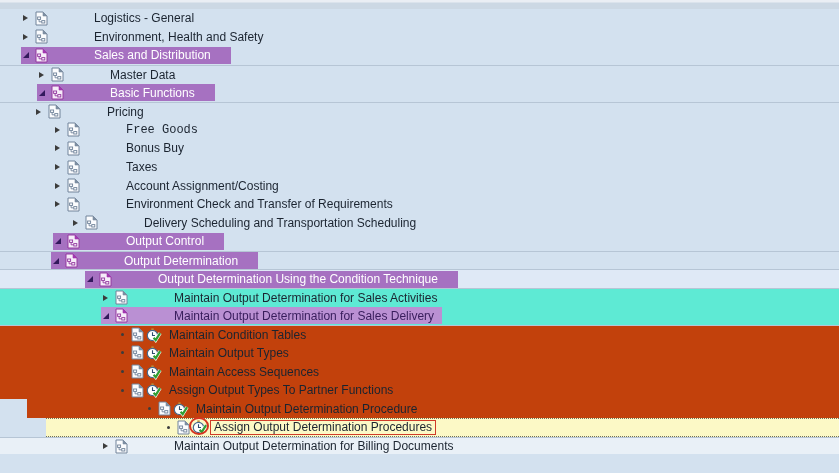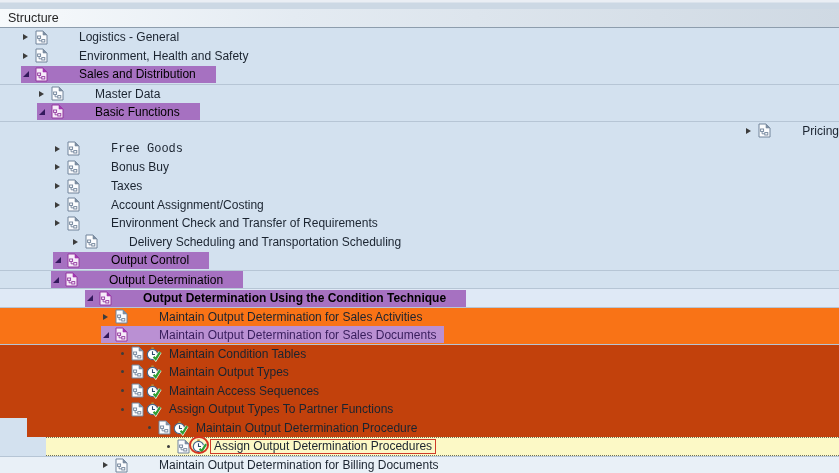--- a/index.html
+++ b/index.html
@@ -18,64 +18,61 @@
   }
   .header span{font-size:12.5px;color:#1f1f1f;}
   .tree{width:839px;height:445px;overflow:hidden;}
   .row{
     display:flex;align-items:center;height:18.6px;box-sizing:border-box;
     white-space:nowrap;
   }
   .sep{border-top:1px solid #b6c5d5;}
   .band-b1{background:#d3e1ef;}
   .band-b2{background:#dfe9f6;}
-  .band-b3{background:#f97316;}
+  .band-b3{background:#5eead4;}
   .band-b4{background:#c2410c;}
   .band-b5{background:#e9f0f7;}
   .band-yellow{
     background:#fcf9c6;
     border-top:1px dotted #70705a;border-bottom:1px dotted #70705a;margin-left:46px;
   }
   .bar{display:inline-flex;align-items:center;height:17px;padding-left:2px;flex:none;}
   .bar.hl-dark{background:#a671c1;padding-right:20px;}
   .bar.hl-light{background:#ba90d3;padding-right:8px;}
   .arrow-box{width:12px;display:inline-flex;align-items:center;flex:none;}
   .arrow.collapsed{
     width:0;height:0;border-left:5px solid #3c3c3c;
     border-top:3.5px solid transparent;border-bottom:3.5px solid transparent;
   }
   .arrow.expanded{
     width:0;height:0;border-bottom:6px solid #33195c;border-left:6px solid transparent;
   }
   .arrow.leaf{width:3px;height:3px;border-radius:50%;background:#3c3c3c;margin-left:2px;}
   .doc-icon{flex:none;display:block;}
-  .label{font-size:12px;color:#1b2430;margin-left:31px;}
-  .hl-dark .label{color:#000000;}
+  .label{font-size:12px;color:#1b2430;margin-left:46px;}
+  .hl-dark .label{color:#ffffff;}
   .hl-light .label{color:#381d5c;}
   .leafrow .label{margin-left:7px;}
   .exec-wrap{position:relative;flex:none;margin-left:2px;width:16px;height:16px;}
   .exec-wrap.circled::after{
     content:'';position:absolute;left:-3px;top:-2px;width:20px;height:18px;
     border:2px solid #d53320;border-radius:50%;box-sizing:border-box;pointer-events:none;
   }
   .red-box{
     border:1px solid #cf3b28;padding:0 3px;margin-left:2px;height:15px;
     display:inline-flex;align-items:center;box-sizing:border-box;
   }
   .red-box .label, .label.in-box{margin-left:0;}
   .selected .label-wrap{margin-left:2px;}
 </style>
 </head>
 <body>
 
 <div class="window">
   <div class="topstrip"></div>
-  <div class="header">
-    <span>Structure</span>
-  </div>
   <div class="tree">
       <div class="row band-b1" style="padding-left: 21px;">
         <span class="bar">
           <span class="arrow-box">
             <span class="arrow collapsed"></span>
           </span>
           <svg class="doc-icon" width="13" height="15" viewBox="0 0 13 15">
             <path d="M1 1 h7 l4 4 v9 h-11 z" fill="#fbfcfe" stroke="#70839a" stroke-width="1"></path>
             <path d="M8 1 v4 h4 z" fill="#7d8ea2" stroke="#7d8ea2" stroke-width="0.6"></path>
             <rect x="2.6" y="6" width="3" height="2.4" fill="none" stroke="#70839a" stroke-width="0.9"></rect>
@@ -138,21 +135,21 @@
           <svg class="doc-icon" width="13" height="15" viewBox="0 0 13 15">
             <path d="M1 1 h7 l4 4 v9 h-11 z" fill="#f6ecf9" stroke="#93389f" stroke-width="1"></path>
             <path d="M8 1 v4 h4 z" fill="#a238b0" stroke="#a238b0" stroke-width="0.6"></path>
             <rect x="2.6" y="6" width="3" height="2.4" fill="none" stroke="#93389f" stroke-width="0.9"></rect>
             <rect x="6.8" y="9.6" width="3" height="2.4" fill="none" stroke="#93389f" stroke-width="0.9"></rect>
             <path d="M4.1 8.4 v2.4 h2.7" fill="none" stroke="#93389f" stroke-width="0.9"></path>
           </svg>
           <span class="label">Basic Functions</span>
         </span>
       </div>
-      <div class="row band-b1 sep" style="padding-left: 80px; justify-content: flex-end;">
+      <div class="row band-b1 sep" style="padding-left: 34px;">
         <span class="bar">
           <span class="arrow-box">
             <span class="arrow collapsed"></span>
           </span>
           <svg class="doc-icon" width="13" height="15" viewBox="0 0 13 15">
             <path d="M1 1 h7 l4 4 v9 h-11 z" fill="#fbfcfe" stroke="#70839a" stroke-width="1"></path>
             <path d="M8 1 v4 h4 z" fill="#7d8ea2" stroke="#7d8ea2" stroke-width="0.6"></path>
             <rect x="2.6" y="6" width="3" height="2.4" fill="none" stroke="#70839a" stroke-width="0.9"></rect>
             <rect x="6.8" y="9.6" width="3" height="2.4" fill="none" stroke="#70839a" stroke-width="0.9"></rect>
             <path d="M4.1 8.4 v2.4 h2.7" fill="none" stroke="#70839a" stroke-width="0.9"></path>
@@ -273,21 +270,21 @@
           <svg class="doc-icon" width="13" height="15" viewBox="0 0 13 15">
             <path d="M1 1 h7 l4 4 v9 h-11 z" fill="#f6ecf9" stroke="#93389f" stroke-width="1"></path>
             <path d="M8 1 v4 h4 z" fill="#a238b0" stroke="#a238b0" stroke-width="0.6"></path>
             <rect x="2.6" y="6" width="3" height="2.4" fill="none" stroke="#93389f" stroke-width="0.9"></rect>
             <rect x="6.8" y="9.6" width="3" height="2.4" fill="none" stroke="#93389f" stroke-width="0.9"></rect>
             <path d="M4.1 8.4 v2.4 h2.7" fill="none" stroke="#93389f" stroke-width="0.9"></path>
           </svg>
           <span class="label">Output Determination</span>
         </span>
       </div>
-      <div class="row band-b2 sep" style="padding-left: 85px; font-weight: bold;">
+      <div class="row band-b2 sep" style="padding-left: 85px;">
         <span class="bar hl-dark">
           <span class="arrow-box">
             <span class="arrow expanded"></span>
           </span>
           <svg class="doc-icon" width="13" height="15" viewBox="0 0 13 15">
             <path d="M1 1 h7 l4 4 v9 h-11 z" fill="#f6ecf9" stroke="#93389f" stroke-width="1"></path>
             <path d="M8 1 v4 h4 z" fill="#a238b0" stroke="#a238b0" stroke-width="0.6"></path>
             <rect x="2.6" y="6" width="3" height="2.4" fill="none" stroke="#93389f" stroke-width="0.9"></rect>
             <rect x="6.8" y="9.6" width="3" height="2.4" fill="none" stroke="#93389f" stroke-width="0.9"></rect>
             <path d="M4.1 8.4 v2.4 h2.7" fill="none" stroke="#93389f" stroke-width="0.9"></path>
@@ -315,21 +312,21 @@
           <span class="arrow-box">
             <span class="arrow expanded"></span>
           </span>
           <svg class="doc-icon" width="13" height="15" viewBox="0 0 13 15">
             <path d="M1 1 h7 l4 4 v9 h-11 z" fill="#f6ecf9" stroke="#93389f" stroke-width="1"></path>
             <path d="M8 1 v4 h4 z" fill="#a238b0" stroke="#a238b0" stroke-width="0.6"></path>
             <rect x="2.6" y="6" width="3" height="2.4" fill="none" stroke="#93389f" stroke-width="0.9"></rect>
             <rect x="6.8" y="9.6" width="3" height="2.4" fill="none" stroke="#93389f" stroke-width="0.9"></rect>
             <path d="M4.1 8.4 v2.4 h2.7" fill="none" stroke="#93389f" stroke-width="0.9"></path>
           </svg>
-          <span class="label">Maintain Output Determination for Sales Documents</span>
+          <span class="label">Maintain Output Determination for Sales Delivery</span>
         </span>
       </div>
       <div class="row band-b4 sep leafrow" style="padding-left: 117px;">
         <span class="bar">
           <span class="arrow-box">
             <span class="arrow leaf"></span>
           </span>
           <svg class="doc-icon" width="13" height="15" viewBox="0 0 13 15">
             <path d="M1 1 h7 l4 4 v9 h-11 z" fill="#fbfcfe" stroke="#70839a" stroke-width="1"></path>
             <path d="M8 1 v4 h4 z" fill="#7d8ea2" stroke="#7d8ea2" stroke-width="0.6"></path>

